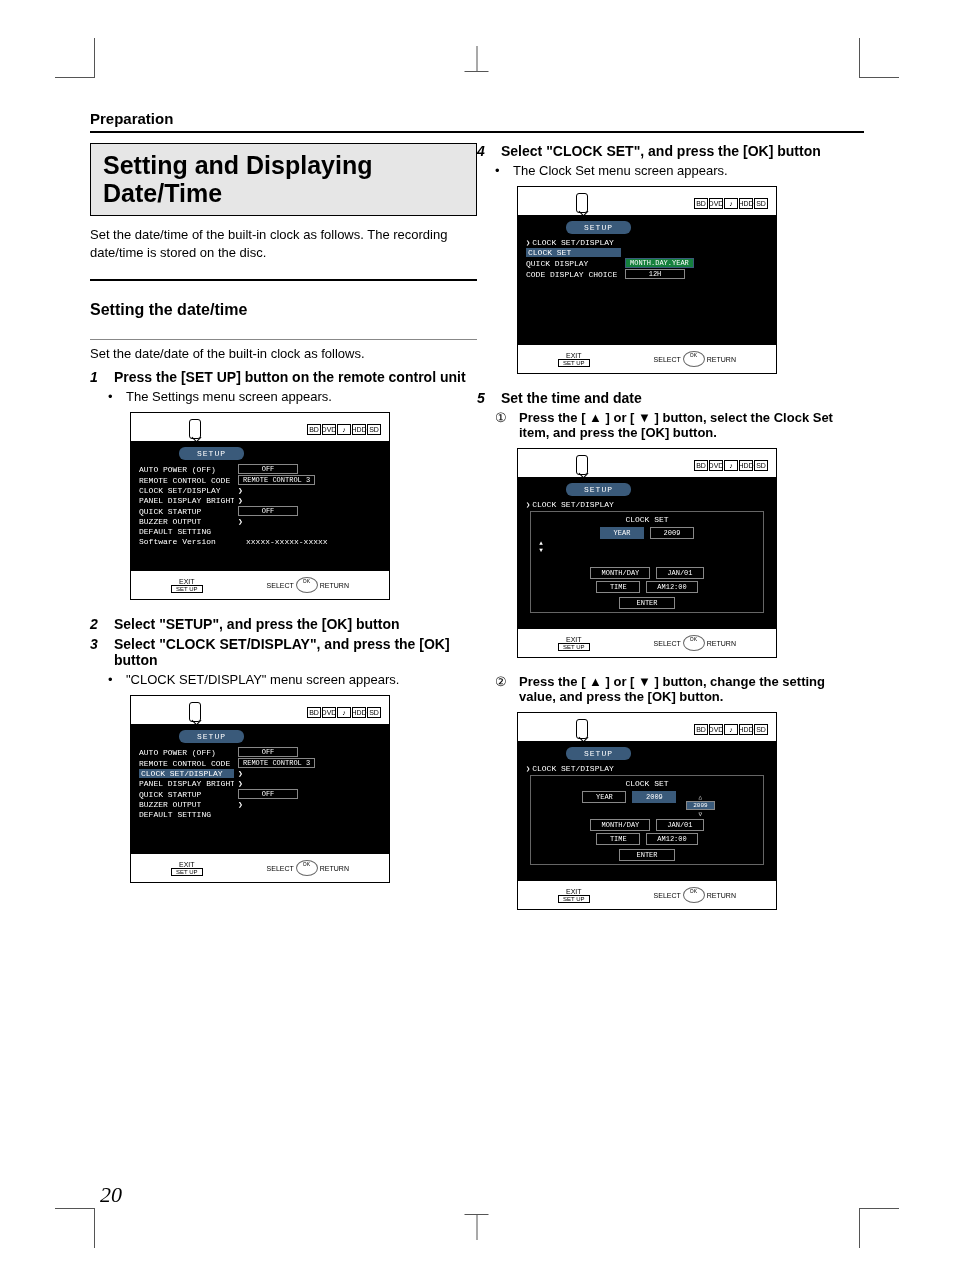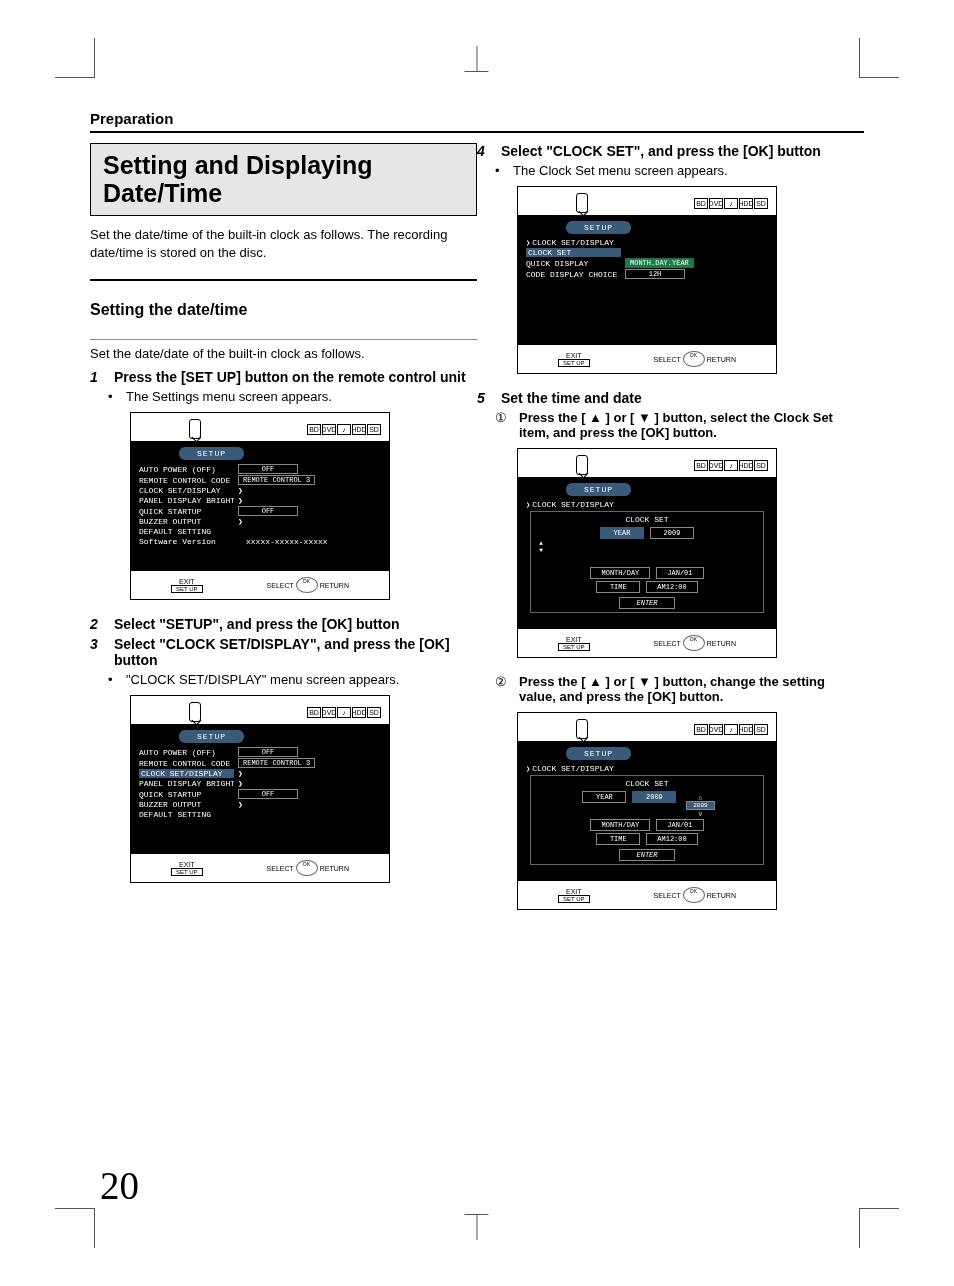--- a/index.html
+++ b/index.html
@@ -45,30 +45,30 @@
   .osd-crumb::before { content:"❯"; margin-right:2px; font-size:7px; }
   .osd-row { display:flex; align-items:center; gap:4px; margin:1px 0; }
   .osd-label { width:95px; white-space:nowrap; overflow:hidden; }
   .osd-val { border:1px solid #888; padding:0 4px; min-width:60px; text-align:center; font-size:7px; }
   .osd-val.hl { background:#15803d; border-color:#3a5a7a; }
   .osd-arrow { font-size:8px; }
   .osd-row.hl .osd-label { background:#3a5a7a; padding:0 2px; }
   .osd-center { text-align:center; }
   .osd-field { display:inline-block; border:1px solid #888; padding:1px 10px; margin:1px 3px; font-size:7px; min-width:44px; text-align:center; }
   .osd-field.hl { background:#3a5a7a; border-color:#3a5a7a; }
-  .osd-enter { border:1px solid #888; padding:1px 16px; display:inline-block; margin-top:3px; font-size:7px;font-style:italic; }
+  .osd-enter { border:1px solid #888; padding:1px 16px; display:inline-block; margin-top:3px; font-size:7px; }
   .osd-footer { display:flex; align-items:center; justify-content:space-around; padding:6px 8px; font-size:7px; color:#000; }
   .osd-footer .btn { border:1px solid #000; padding:0 4px; font-size:6px; }
   .joy { width:22px; height:16px; border:1px solid #666; border-radius:50%; position:relative; }
   .joy::before { content:"OK"; position:absolute; font-size:5px; left:6px; top:0; }
   .sel-spin { width:10px; height:26px; display:flex; flex-direction:column; justify-content:space-between; align-items:center; margin-left:2px; font-size:6px; }
   .adj-col { display:inline-flex; flex-direction:column; align-items:center; color:#fff; font-size:6px; margin-left:2px; }
   .adj-col .v { border:1px solid #888; background:#3a5a7a; padding:0 6px; }
 
-  .page-num { position:absolute; bottom:78px; left:100px; font-size:39px; font-family:"Times New Roman",serif; }
+  .page-num { position:absolute; bottom:78px; left:100px; font-size:22px; font-style:italic; font-family:"Times New Roman",serif; }
 </style>
 </head>
 <body>
 
 <div class="page">
   <div class="crop-tl"></div>
   <div class="crop-tr"></div>
   <div class="crop-bl"></div>
   <div class="crop-br"></div>
   <div class="center-top"></div>

